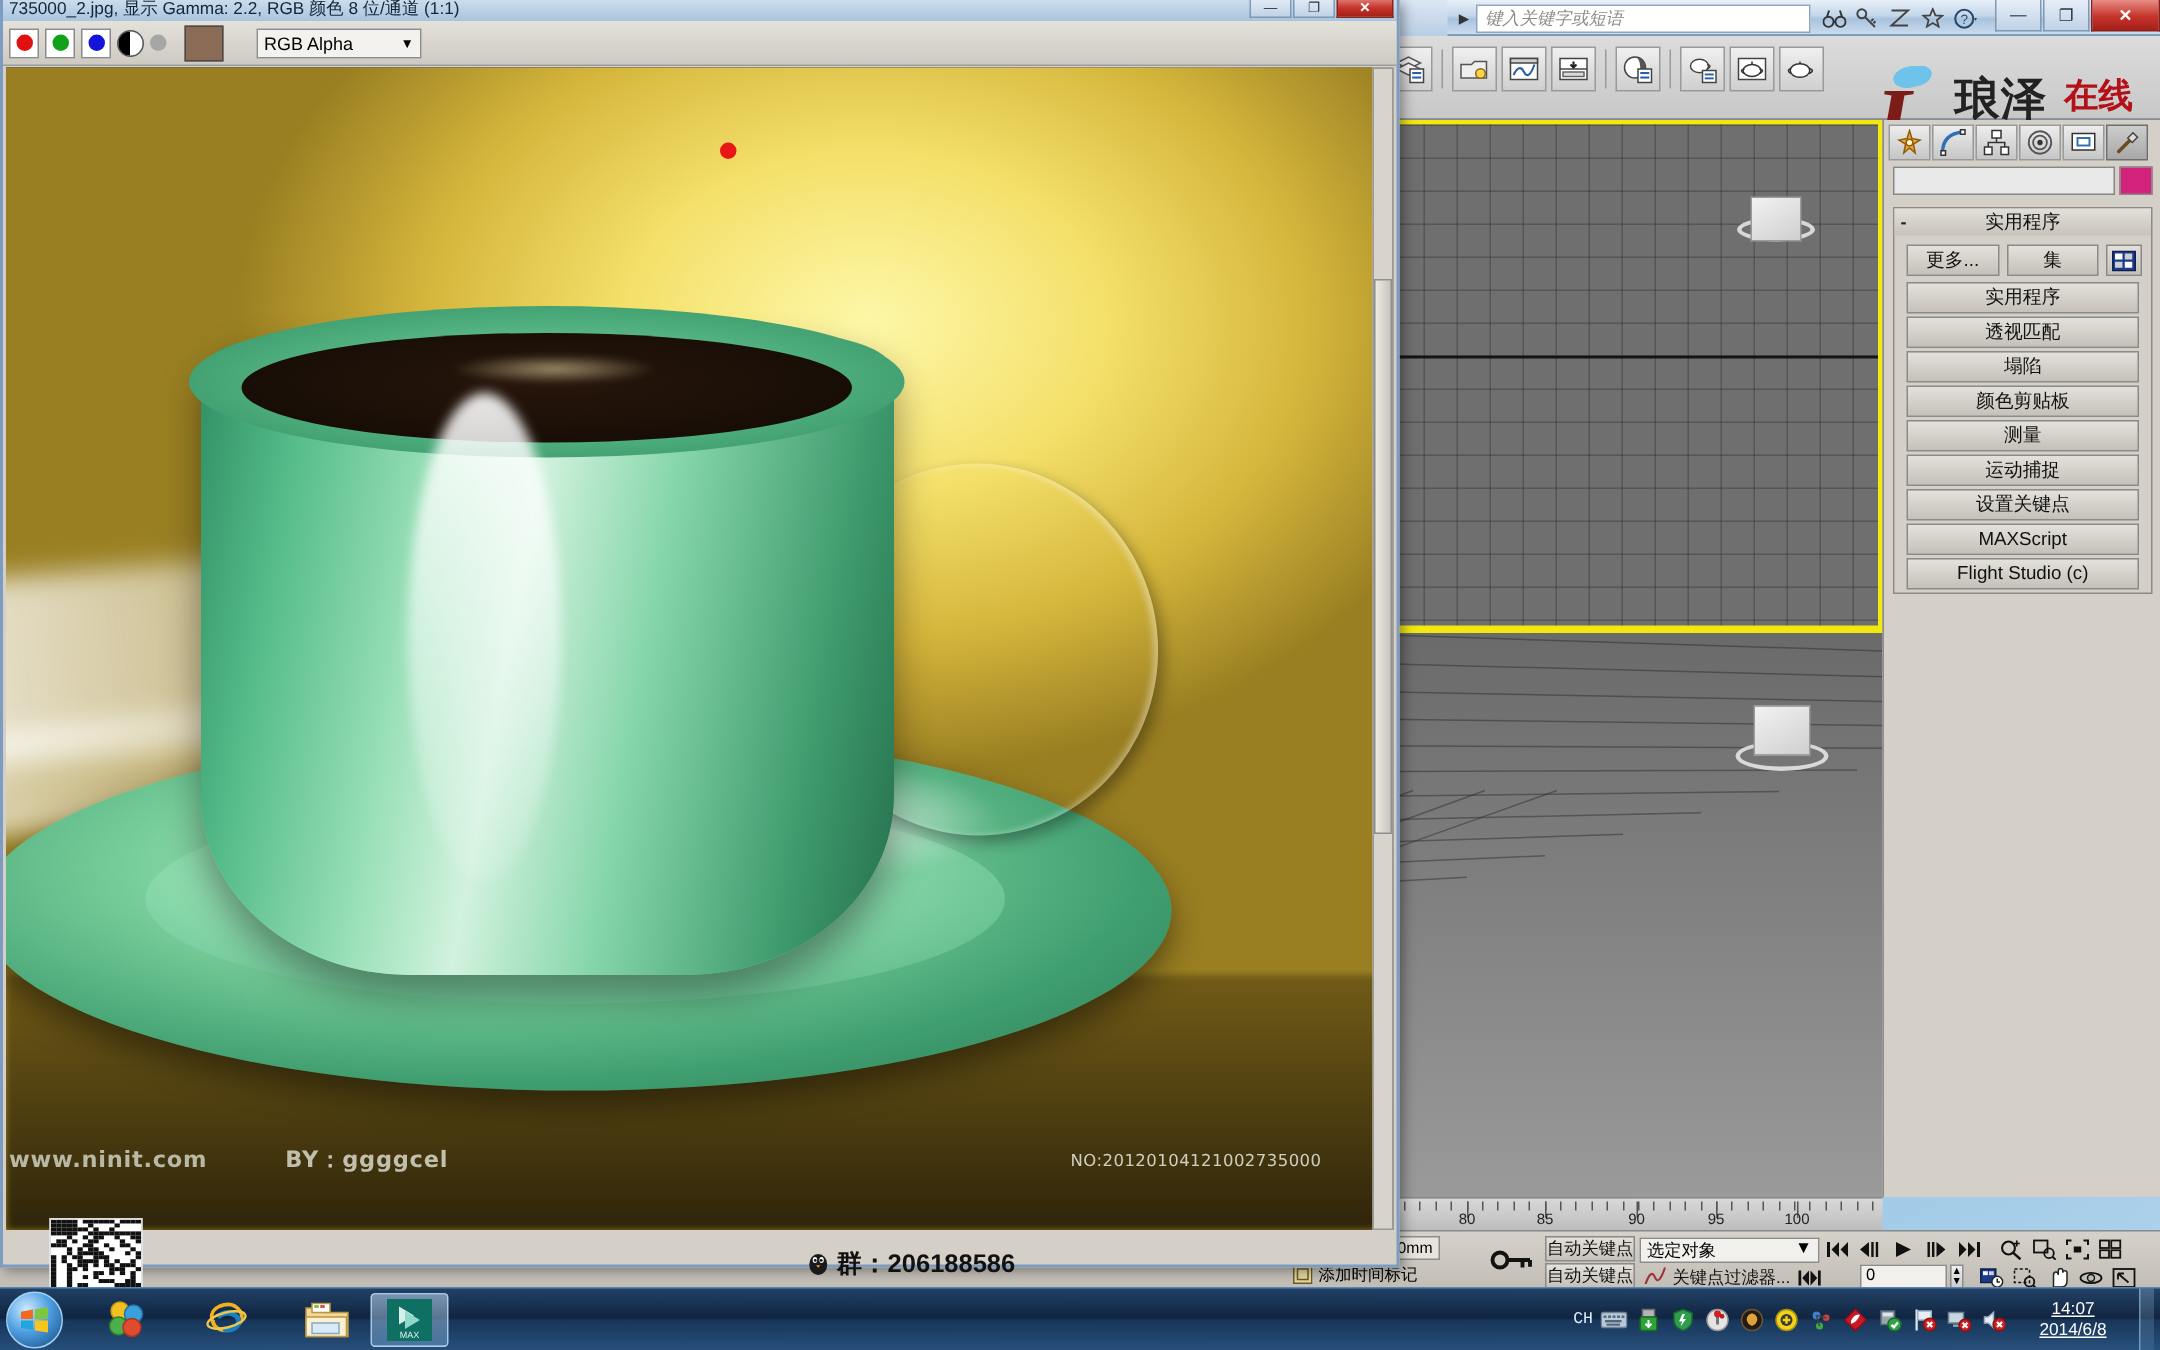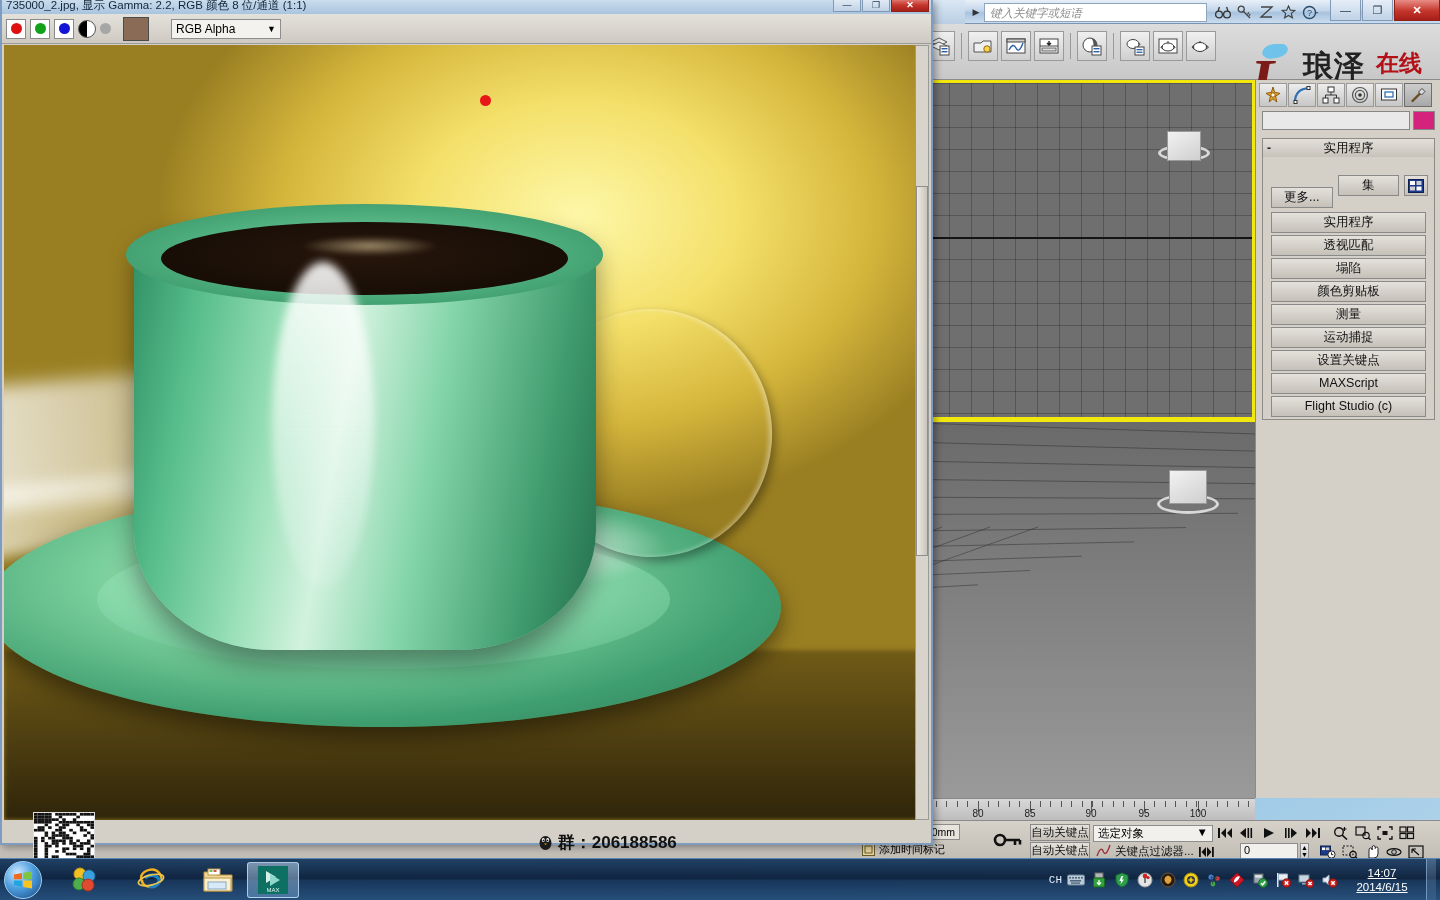--- a/index.html
+++ b/index.html
@@ -99,21 +99,21 @@
   .cp-color{ width:22px; height:19px; background:#d3237c; border:1px solid #878787; }
   .rollup{ margin:8px 5px 0 6px; border:1px solid #8e8a84; background:#d4d0c8; }
   .rollup-head{ height:18px; display:flex; align-items:center;
     background:linear-gradient(180deg,#e3e0da,#c7c3bb); font-size:12.5px; position:relative; }
   .rollup-head .minus{ position:absolute; left:4px; font-weight:bold; color:#222; font-size:12px; }
   .rollup-title{ width:100%; text-align:center; color:#111; }
   .rowbtns{ display:flex; gap:5px; padding:6px 6px 2px 8px; align-items:center; }
   .mbtn{ height:21px; border:1px solid #8a8a8a;
          background:linear-gradient(180deg,#e4e1db,#c5c1b9);
          font-size:12.5px; display:flex;align-items:center;justify-content:center; color:#111;}
-  .mbtn.more{ width:62px;margin-top:24px; }
+  .mbtn.more{ width:62px; }
   .mbtn.sets{ width:62px; }
   .mbtn.cfg{ width:24px; background:linear-gradient(180deg,#e4e1db,#c5c1b9); }
   .ubtn{ display:block; margin:2px 8px; height:21px; border:1px solid #8a8a8a;
          background:linear-gradient(180deg,#e4e1db,#c5c1b9);
          font-size:12.5px; color:#111; line-height:19px; text-align:center; }
   
   #statusbar{ position:absolute; left:0; top:820px; width:1440px; height:38px;
               background:linear-gradient(180deg,#d6d2ca,#c2beb6); border-top:1px solid #8b8b8b; }
   .sb-sel{ position:absolute; left:6px; top:3px; width:170px; height:16px;
            background:#e7e4de; border:1px solid #8d8d8d; font-size:10.5px; padding:1px 4px; color:#333; }
@@ -920,20 +920,25 @@
       </div>
       <div class="handle"></div>
       <div class="cup"></div>
       <div class="cup-rim"></div>
       <div class="cup-inner"></div>
       <div class="coffee-hl"></div>
       <div class="cup-hl"></div>
 
       <div style="position:absolute; left:51.5%; top:6.5%; width:11px; height:11px; border-radius:50%; background:#e81616;"></div>
 
+      <div class="wm-row">
+        <span class="wm-site">www.ninit.com</span>
+        <span class="wm-by">BY：ggggcel</span>
+        <span class="wm-no">NO:20120104121002735000</span>
+      </div>
     </div>
   </div>
 
   <div class="rw-scroll">
     <div class="rw-thumb"></div>
   </div>
 </div>
 
 <div id="adstrip">
   <div class="ad-qq">
@@ -1236,17 +1241,17 @@
     </span>
     <span class="trayico">
       <svg width="16" height="16" viewBox="0 0 16 16">
           <path d="M2 6 h2.5 L8 3 v10 L4.5 10 H2 Z" fill="#e8eef4" stroke="#9bb0c2"></path>
           <circle cx="12" cy="11" r="4.2" fill="#cc2222" stroke="#8c1212"></circle>
           <path d="M10.3 9.3 l3.4 3.4 M13.7 9.3 l-3.4 3.4" stroke="#fff" stroke-width="1.5"></path>
         </svg>
     </span>
     <span class="clock">
       <span>14:07</span><br>
-      <span>2014/6/15</span>
+      <span>2014/6/8</span>
     </span>
     <span class="showdesk"></span>
   </div>
 </div>
 
 </body></html>

